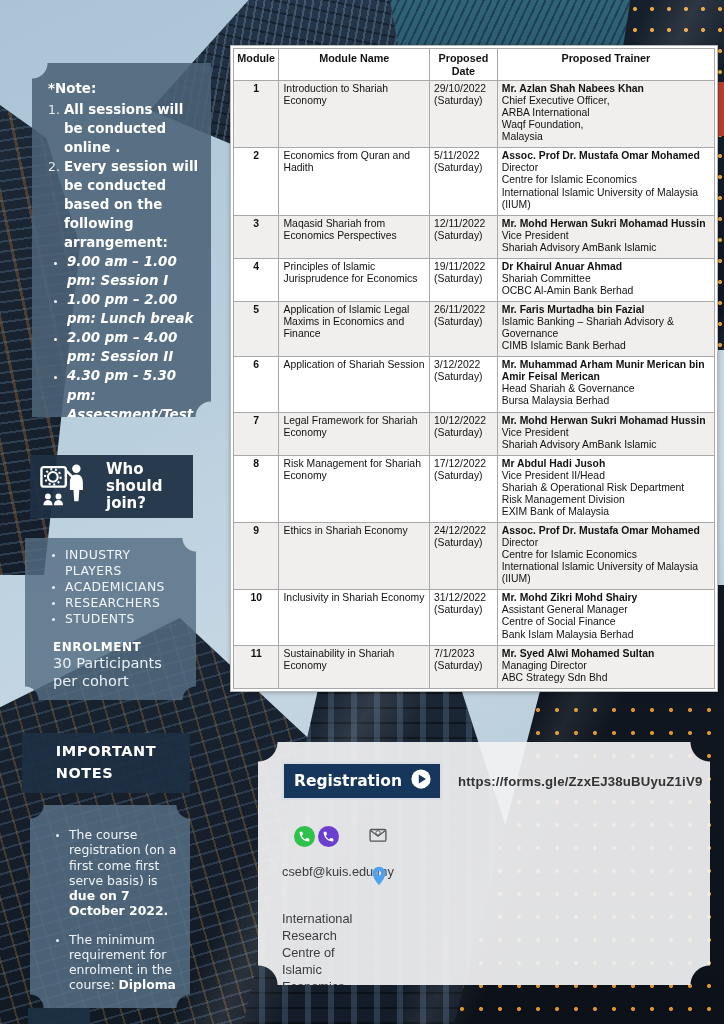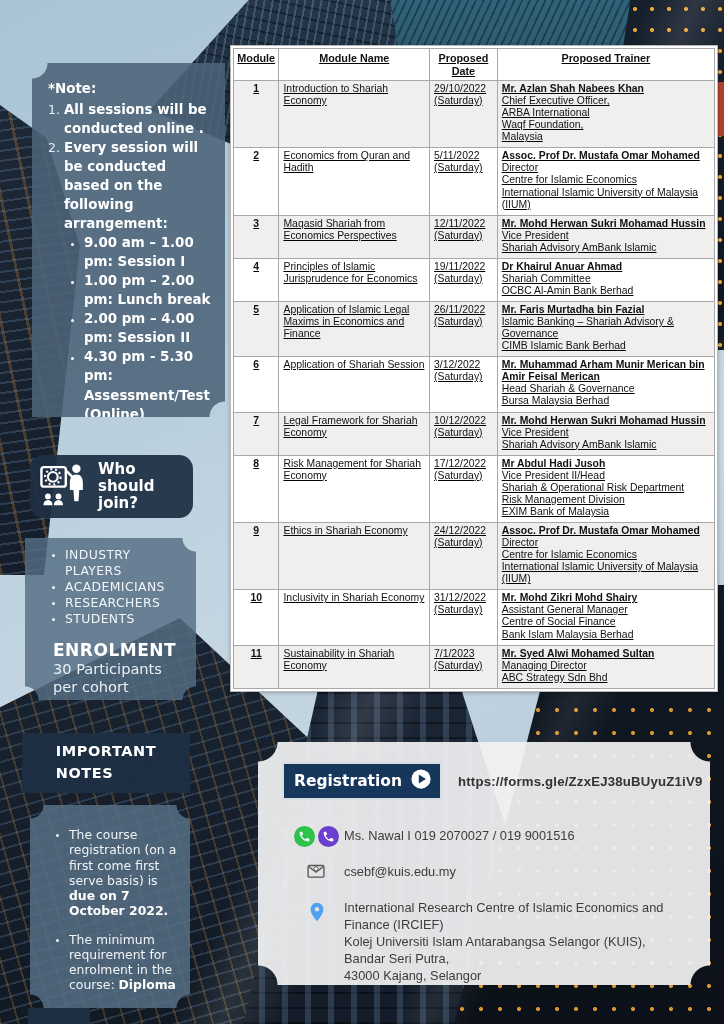--- a/index.html
+++ b/index.html
@@ -97,52 +97,52 @@
     -webkit-mask-composite:destination-in;
     mask-image:
       radial-gradient(circle var(--r) at 0 0, transparent calc(var(--r) - 1px), #000 var(--r)),
       radial-gradient(circle var(--r) at 100% 0, transparent calc(var(--r) - 1px), #000 var(--r)),
       radial-gradient(circle var(--r) at 0 100%, transparent calc(var(--r) - 1px), #000 var(--r)),
       radial-gradient(circle var(--r) at 100% 100%, transparent calc(var(--r) - 1px), #000 var(--r));
     mask-composite:intersect;
   }
   
   .panel { position:absolute; color:#fff; font-family:"DejaVu Sans", sans-serif; }
-  #note-panel { --r:16px; left:32px; top:63px; width:193px; height:354px;
+  #note-panel { --r:16px; left:32px; top:63px; width:179px; height:354px;
     background:rgba(76,99,120,.88); padding:16px 10px 10px 16px;
     font-size:13.4px; font-weight:bold; line-height:1.42; }
   #note-panel .note-title { margin-bottom:2px; }
   #note-panel ol { list-style:decimal; margin-left:16px; }
   #note-panel ol li::marker { font-weight:400; font-size:12.5px; color:#e8eef3; }
-  #note-panel ul { list-style:disc; margin-left:36px; }
+  #note-panel ul { list-style:disc; margin-left:19px;font-style:italic; }
   #note-panel ul li::marker { font-size:11px; }
   #who-panel { left:30px; top:455px; width:163px; height:63px;
-    background:rgba(31,48,68,.94); display:flex; align-items:center; padding:6px 6px 6px 9px; gap:7px;border-radius:14px; }
+    background:rgba(31,48,68,.94); display:flex; align-items:center; padding:6px 6px 6px 9px; gap:15px; }
   #who-panel .who-title { font-size:15px; font-weight:bold; line-height:1.12; white-space:pre-line; }
   #audience-panel { --r:14px; left:25px; top:538px; width:171px; height:162px;
     background:rgba(84,109,131,.82); padding:9px 8px 8px 26px; }
   #audience-panel ul { list-style:disc; margin-left:14px; font-size:12.4px; letter-spacing:.4px;
     line-height:1.28; color:#f2f6f9; }
   #audience-panel ul li::marker { font-size:10px; }
   #enrol-block { margin-top:14px; margin-left:2px; }
-  #enrol-block .enrol-title { font-size:17px; font-weight:bold; letter-spacing:.5px; }
+  #enrol-block .enrol-title { font-size:12px; font-weight:bold; letter-spacing:.5px; }
   #enrol-block .enrol-text { font-size:14.6px; line-height:1.22; color:#eaf0f4; white-space:pre-line; }
   #impnotes-title-panel { left:22px; top:733px; width:168px; height:60px;
     background:rgba(30,47,67,.95); display:flex; align-items:center; justify-content:center;
     font-size:14.5px; font-weight:bold; line-height:1.5; letter-spacing:.6px; white-space:pre-line; }
   #impnotes-panel { --r:14px; left:30px; top:805px; width:160px; height:203px;
     background:rgba(86,111,133,.85); padding:22px 8px 8px 12px; }
   #impnotes-panel ul { list-style:disc; margin-left:27px; font-size:12.4px; line-height:1.23; color:#f0f4f7; }
   #impnotes-panel ul li { margin-bottom:13px; }
   #impnotes-panel ul li::marker { font-size:10px; }
   #impnotes-panel .b { font-weight:bold; color:#fff; }
   #cutoff-stub { left:28px; top:1008px; width:62px; height:16px; background:rgba(30,47,67,.95); }
   
   #table-card { position:absolute; left:230px; top:45px; width:488px; background:#fff;
-    border:1px solid #b9b9b9; padding:2px; box-shadow:0 1px 4px rgba(0,0,0,.25);text-decoration:underline; }
+    border:1px solid #b9b9b9; padding:2px; box-shadow:0 1px 4px rgba(0,0,0,.25); }
   table { border-collapse:collapse; table-layout:fixed; width:100%;
     font-family:"Liberation Sans", sans-serif; font-size:10.4px; color:#111; }
   col.c1{width:45px} col.c2{width:149px} col.c3{width:67px} col.c4{width:215px}
   th, td { border:1px solid #a8a8a8; vertical-align:top; padding:2px 4px 4px 4px; line-height:1.16; }
   th { font-size:10.8px; font-weight:bold; text-align:center; padding:3px 2px; }
   tbody tr:nth-of-type(odd) td { background:#f0efee; }
   td.c-mod { text-align:center; font-weight:bold; }
   td .trainer-name { font-weight:bold; }
   
   #reg-panel { --r:20px; position:absolute; left:258px; top:742px; width:452px; height:243px;
@@ -463,21 +463,20 @@
           <svg width="13" height="13" viewBox="0 0 24 24">
               <path fill="#fff" d="M6.62 10.79c1.44 2.83 3.76 5.14 6.59 6.59l2.2-2.2c.27-.27.67-.36 1.02-.24 1.12.37 2.33.57 3.57.57.55 0 1 .45 1 1V20c0 .55-.45 1-1 1-9.39 0-17-7.61-17-17 0-.55.45-1 1-1h3.5c.55 0 1 .45 1 1 0 1.25.2 2.45.57 3.57.11.35.03.74-.25 1.02l-2.2 2.2z"></path>
             </svg>
         </span>
         <span class="circle-ico ph">
           <svg width="13" height="13" viewBox="0 0 24 24">
               <path fill="#fff" d="M6.62 10.79c1.44 2.83 3.76 5.14 6.59 6.59l2.2-2.2c.27-.27.67-.36 1.02-.24 1.12.37 2.33.57 3.57.57.55 0 1 .45 1 1V20c0 .55-.45 1-1 1-9.39 0-17-7.61-17-17 0-.55.45-1 1-1h3.5c.55 0 1 .45 1 1 0 1.25.2 2.45.57 3.57.11.35.03.74-.25 1.02l-2.2 2.2z"></path>
             </svg>
         </span>
       </div>
-      <div class="contact-text">Ms. Nawal I 019 2070027 / 019 9001516</div>
 
       <div class="ico-cell" style="padding-left:24px;">
         <span>
           <svg width="20" height="17" viewBox="0 0 24 20" fill="none">
             <rect x="2.5" y="4" width="19" height="14" rx="1.8" stroke="#555" stroke-width="1.6"></rect>
             <path d="M3.5 5.5 12 12l8.5-6.5" stroke="#555" stroke-width="1.6" fill="none"></path>
             <circle cx="12" cy="8" r="2.6" stroke="#555" stroke-width="1.2" fill="#f1f1f2"></circle>
           </svg>
         </span>
       </div>

